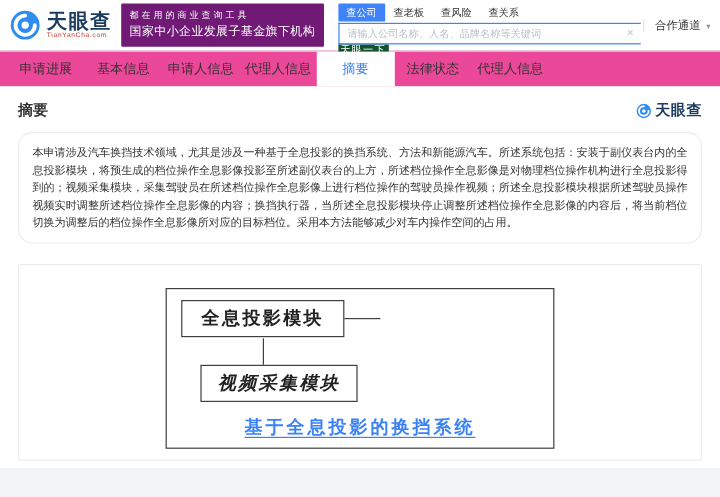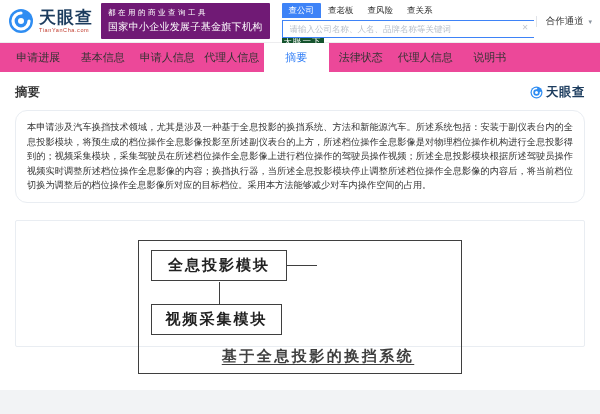--- a/index.html
+++ b/index.html
@@ -47,33 +47,33 @@
   .card { background:#fff; height:318px; padding:10px 15px 0; }
   .sec-head { display:flex; justify-content:space-between; align-items:center; height:20px; }
   .sec-title { font-size:12.5px; font-weight:bold; color:#333; }
   .wm-logo { display:flex; align-items:center; gap:3px; }
   .wm-text { font-size:12.5px; font-weight:bold; color:#1c3c5e; letter-spacing:.5px; }
 
   .abstract-box { margin-top:8px; border:1px solid #e9edf2; border-radius:12px;
     padding:9px 11px; font-size:9.2px; line-height:14.6px; color:#333; text-align:justify; }
 
   .figure-box { margin-top:17px; border:1px solid #e9edf2; border-radius:2px;
-    height:127px; position:relative; }
+    height:164px; position:relative; }
   .fig-outer { position:absolute; left:50%; transform:translateX(-50%); top:19px;
     width:324px; height:134px; border:1.5px solid #3f3f3f;
     font-family:"Liberation Serif","DejaVu Serif",serif; font-weight:bold; }
   .fig-node { position:absolute; border:1.5px solid #3f3f3f; display:flex;
     align-items:center; justify-content:center; font-size:15px; letter-spacing:2px; color:#222; }
   .node-a { left:12px;  top:9px;  width:136px; height:31px; }
   .node-b { left:178px; top:9px;  width:134px; height:31px; }
-  .node-c { left:12px;  top:63px; width:131px; height:31px; }
+  .node-c { left:28px;  top:63px; width:131px; height:31px;font-style:italic; }
   .conn-h { position:absolute; left:148px; top:24px; width:30px; border-top:1.5px solid #3f3f3f; }
   .conn-v { position:absolute; left:80px; top:41px; height:22px; border-left:1.5px solid #3f3f3f; }
-  .fig-caption { position:absolute; bottom:7px; left:18px; width:100%; text-align:center;
-    font-size:15px; letter-spacing:2.5px; color:#404040; text-decoration:underline; text-underline-offset:3px; }
+  .fig-caption { position:absolute; bottom:7px; left:0; width:100%; text-align:center;
+    font-size:15px; letter-spacing:2.5px; color:#3b82f6; text-decoration:underline; text-underline-offset:3px; }
 
   .footer-strip { height:24px; background:#f2f3f5; }
 
   svg { display:block; }
 </style>
 </head>
 <body>
 
 <div class="header">
   <div class="logo">
@@ -121,21 +121,20 @@
 </div>
 
 <div class="nav">
   <div class="nav-tab">申请进展</div>
   <div class="nav-tab">基本信息</div>
   <div class="nav-tab">申请人信息</div>
   <div class="nav-tab">代理人信息</div>
   <div class="nav-tab active">摘要</div>
   <div class="nav-tab">法律状态</div>
   <div class="nav-tab">代理人信息</div>
-  <div class="nav-tab">说明书</div>
 </div>
 
 <div class="card">
   <div class="sec-head">
     <span class="sec-title">摘要</span>
     <span class="wm-logo">
       <span>
         <svg width="13" height="13" viewBox="0 0 26 26">
           <circle cx="13" cy="13" r="12" fill="#2f8df2"></circle>
           <path d="M13 5a8 8 0 1 0 8 8" fill="none" stroke="#fff" stroke-width="3.2" stroke-linecap="round"></path>

